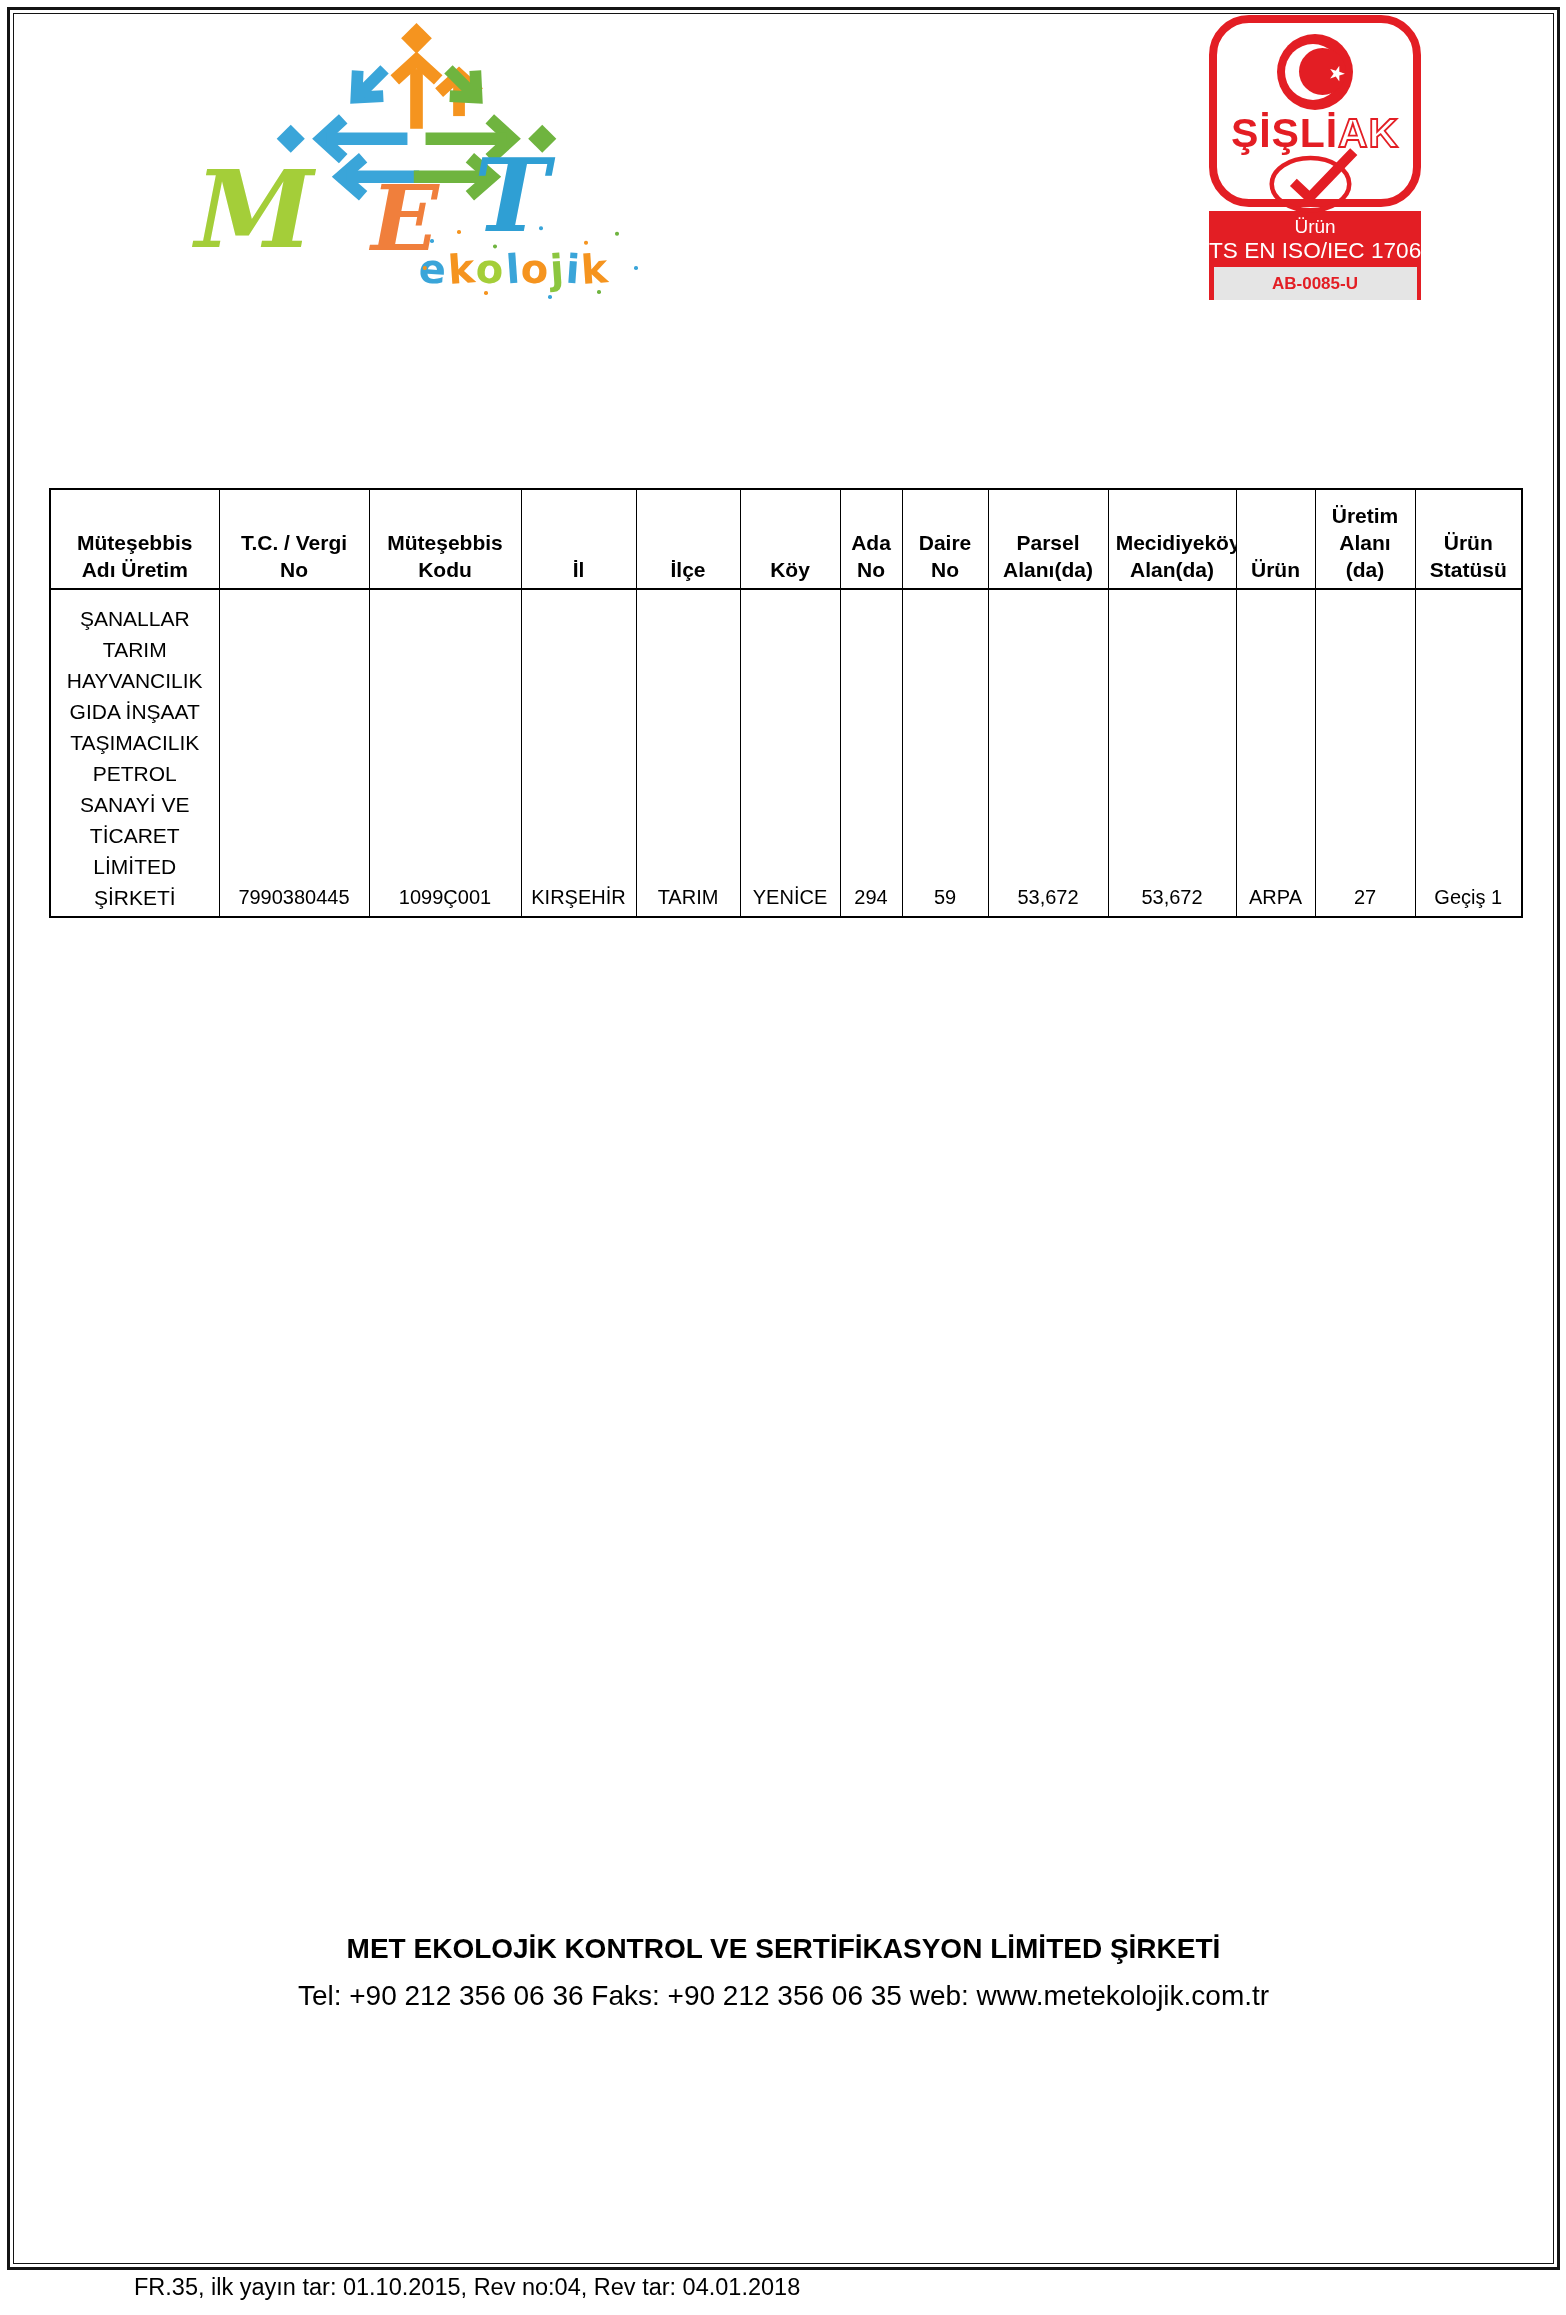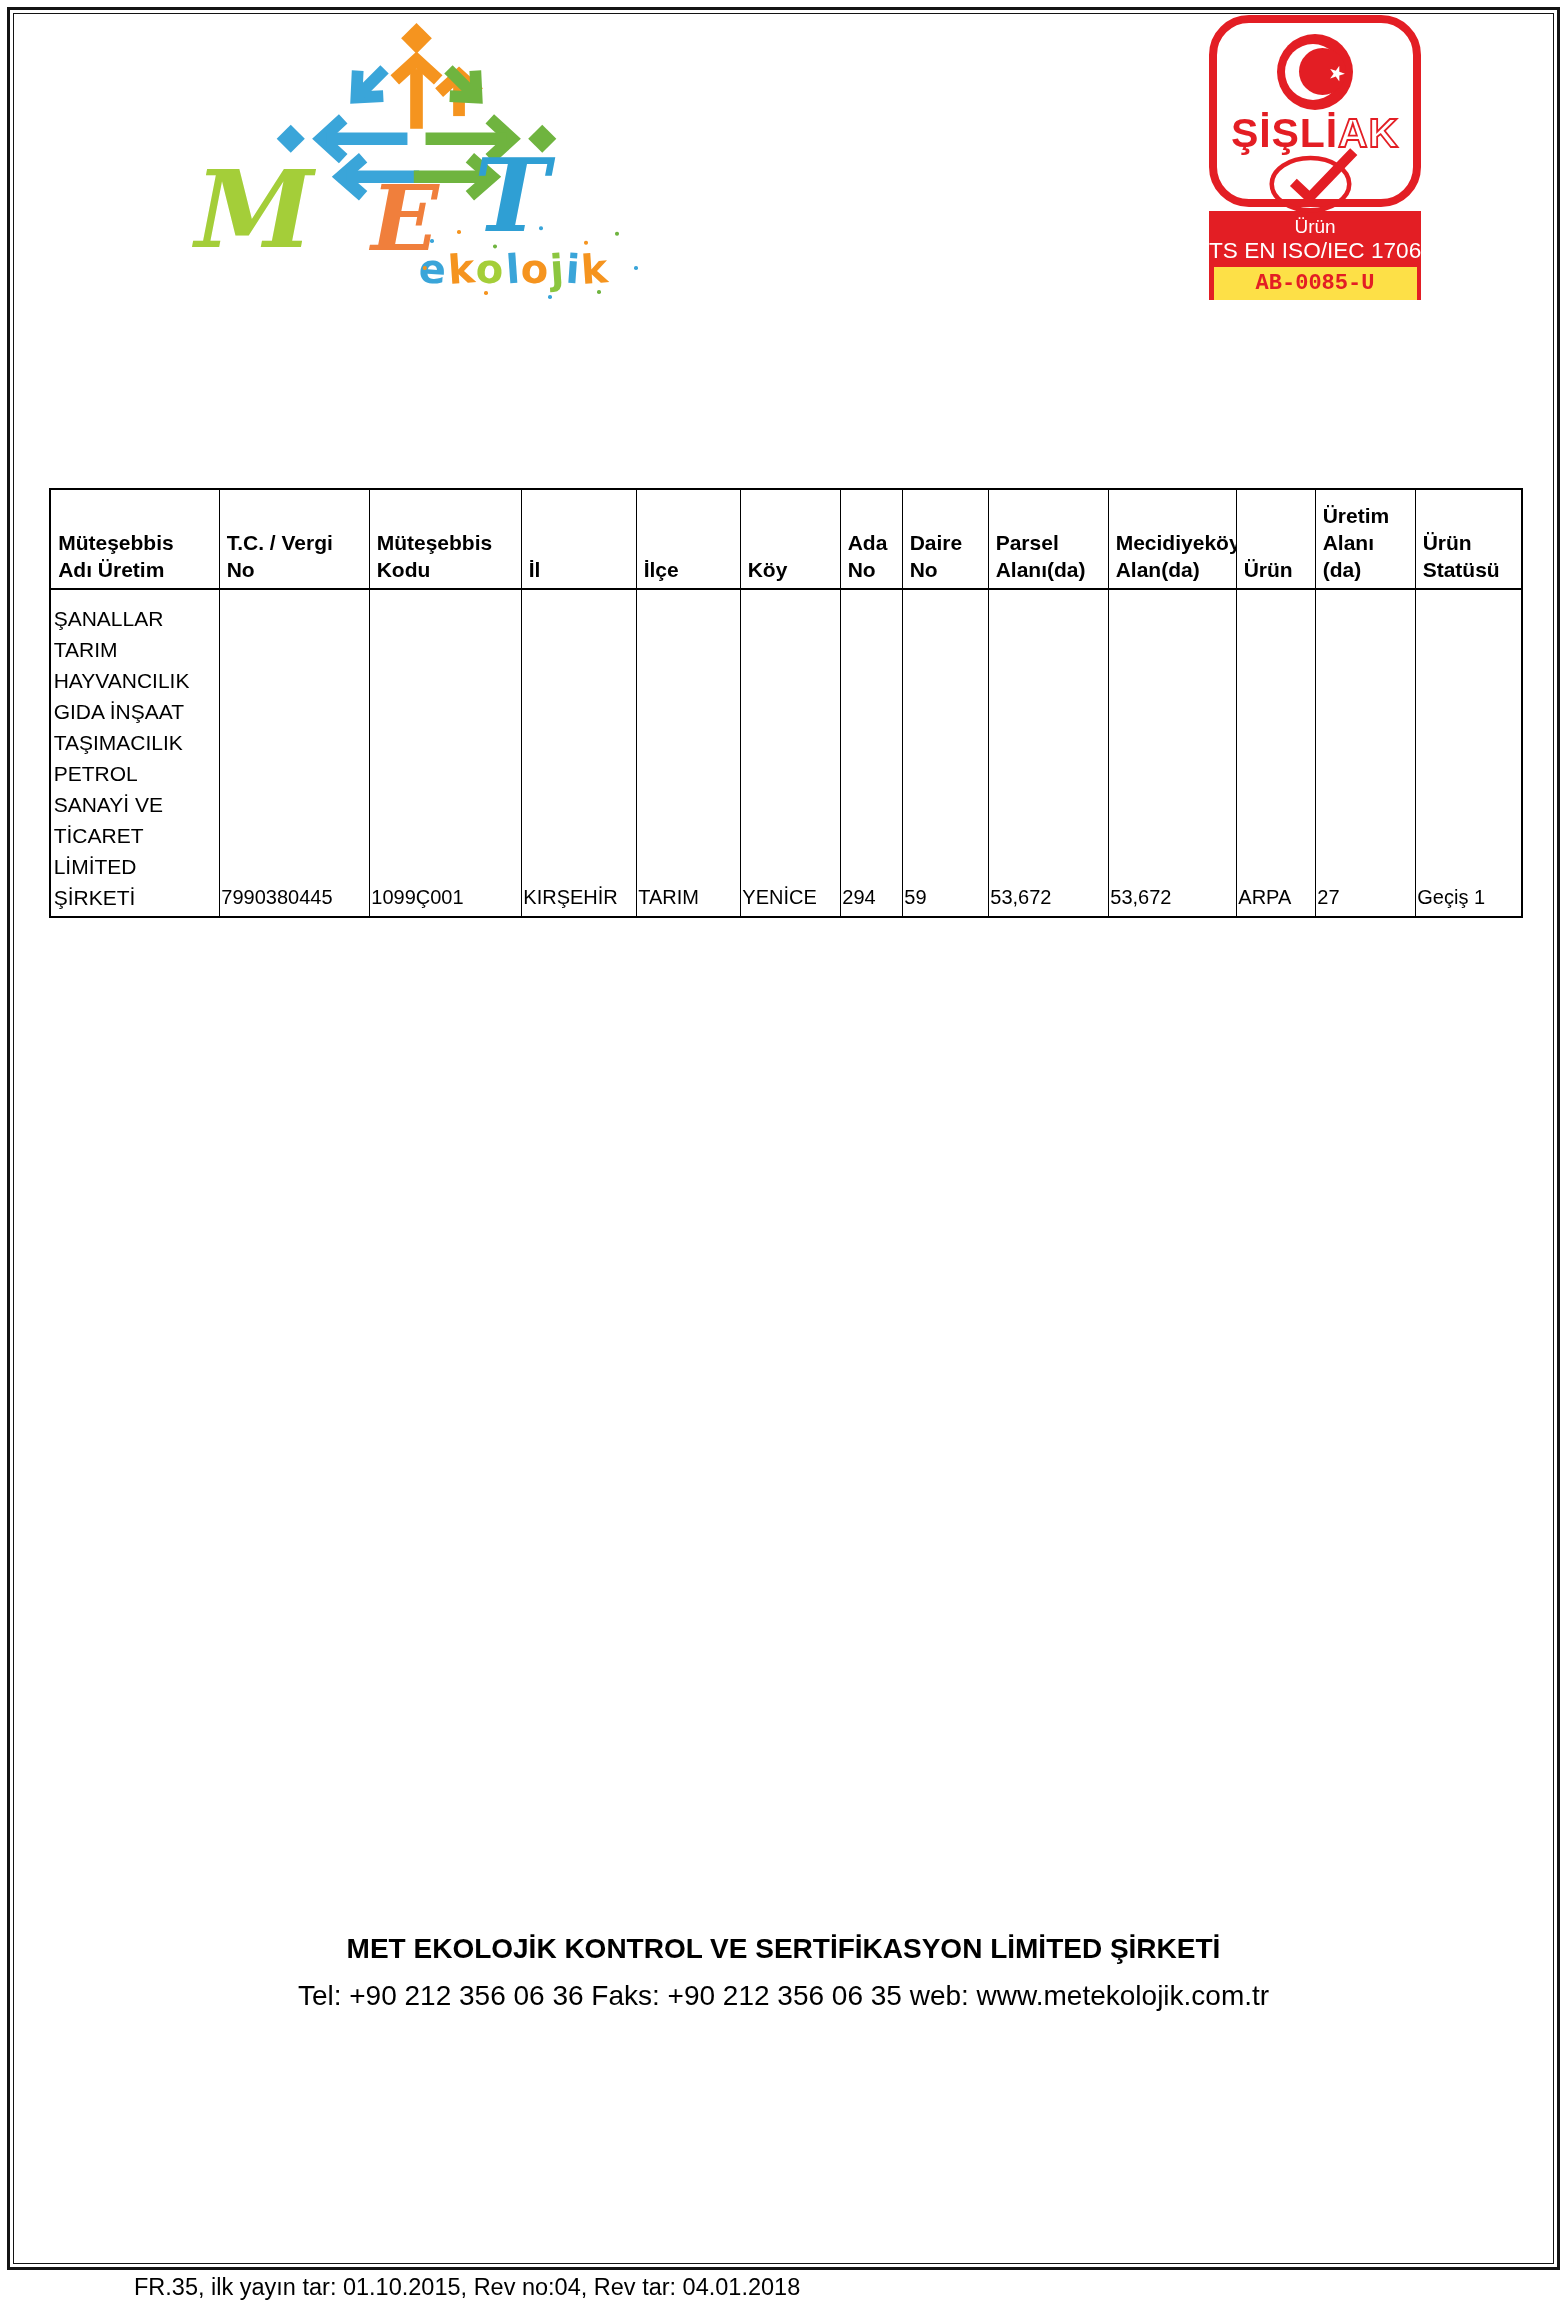--- a/index.html
+++ b/index.html
@@ -51,30 +51,30 @@
   .cres-red   { position:absolute; left:22px; top:14.5px; width:47px; height:47px; border-radius:50%; background:#e31e24; }
   .flag-star  { position:absolute; right:7.2px; top:27px; color:#fff; font-size:20px; transform:rotate(18deg); }
   .turkak-word { position:absolute; left:0; right:0; top:87px; text-align:center;
                  font-weight:bold; font-size:41px; letter-spacing:0.9px; white-space:nowrap; }
   .turkak-word .solid   { color:#e31e24; }
   .turkak-word .outline { color:#ffffff; -webkit-text-stroke:1.8px #e31e24; }
   .turkak-check { position:absolute; left:50%; top:125px; transform:translateX(-50%); }
   .turkak-band { margin-top:4.5px; background:#e31e24; text-align:center; padding-top:4.5px; }
   .band-l1 { color:#fff; font-size:19px; line-height:22px; }
   .band-l2 { color:#fff; font-size:22.6px; line-height:26px; white-space:nowrap; }
-  .band-code { background:#fde047; color:#e31e24; font-weight:bold; font-size:22px;
-               line-height:33px; margin:3.6px 4.5px 4.5px 4.5px;font-family:Liberation Mono, monospace; }
+  .band-code { background:#e5e5e5; color:#e31e24; font-weight:bold; font-size:17px;
+               line-height:33px; margin:3.6px 4.5px 4.5px 4.5px; }
 
   
   table.parcels {
     position:absolute; left:49px; top:488px;
     border-collapse:collapse; table-layout:fixed; width:1472px;
     border:2.7px solid #000;
   }
-  .parcels th, .parcels td { border:1.8px solid #000; text-align:left; vertical-align:bottom; overflow:hidden; }
+  .parcels th, .parcels td { border:1.8px solid #000; text-align:center; vertical-align:bottom; overflow:hidden; }
   .parcels thead th {
     height:93px; font-size:21px; font-weight:bold; line-height:27px;
     padding:0 7.2px 4.5px 7.2px;
   }
   .parcels thead tr { border-bottom:2.7px solid #000; }
   .parcels thead th { border-bottom:2.7px solid #000; }
   .parcels tbody td {
     height:323px; font-size:20px; line-height:31px; padding:0 1.8px 3.6px 1.8px;
     white-space:nowrap;
   }

